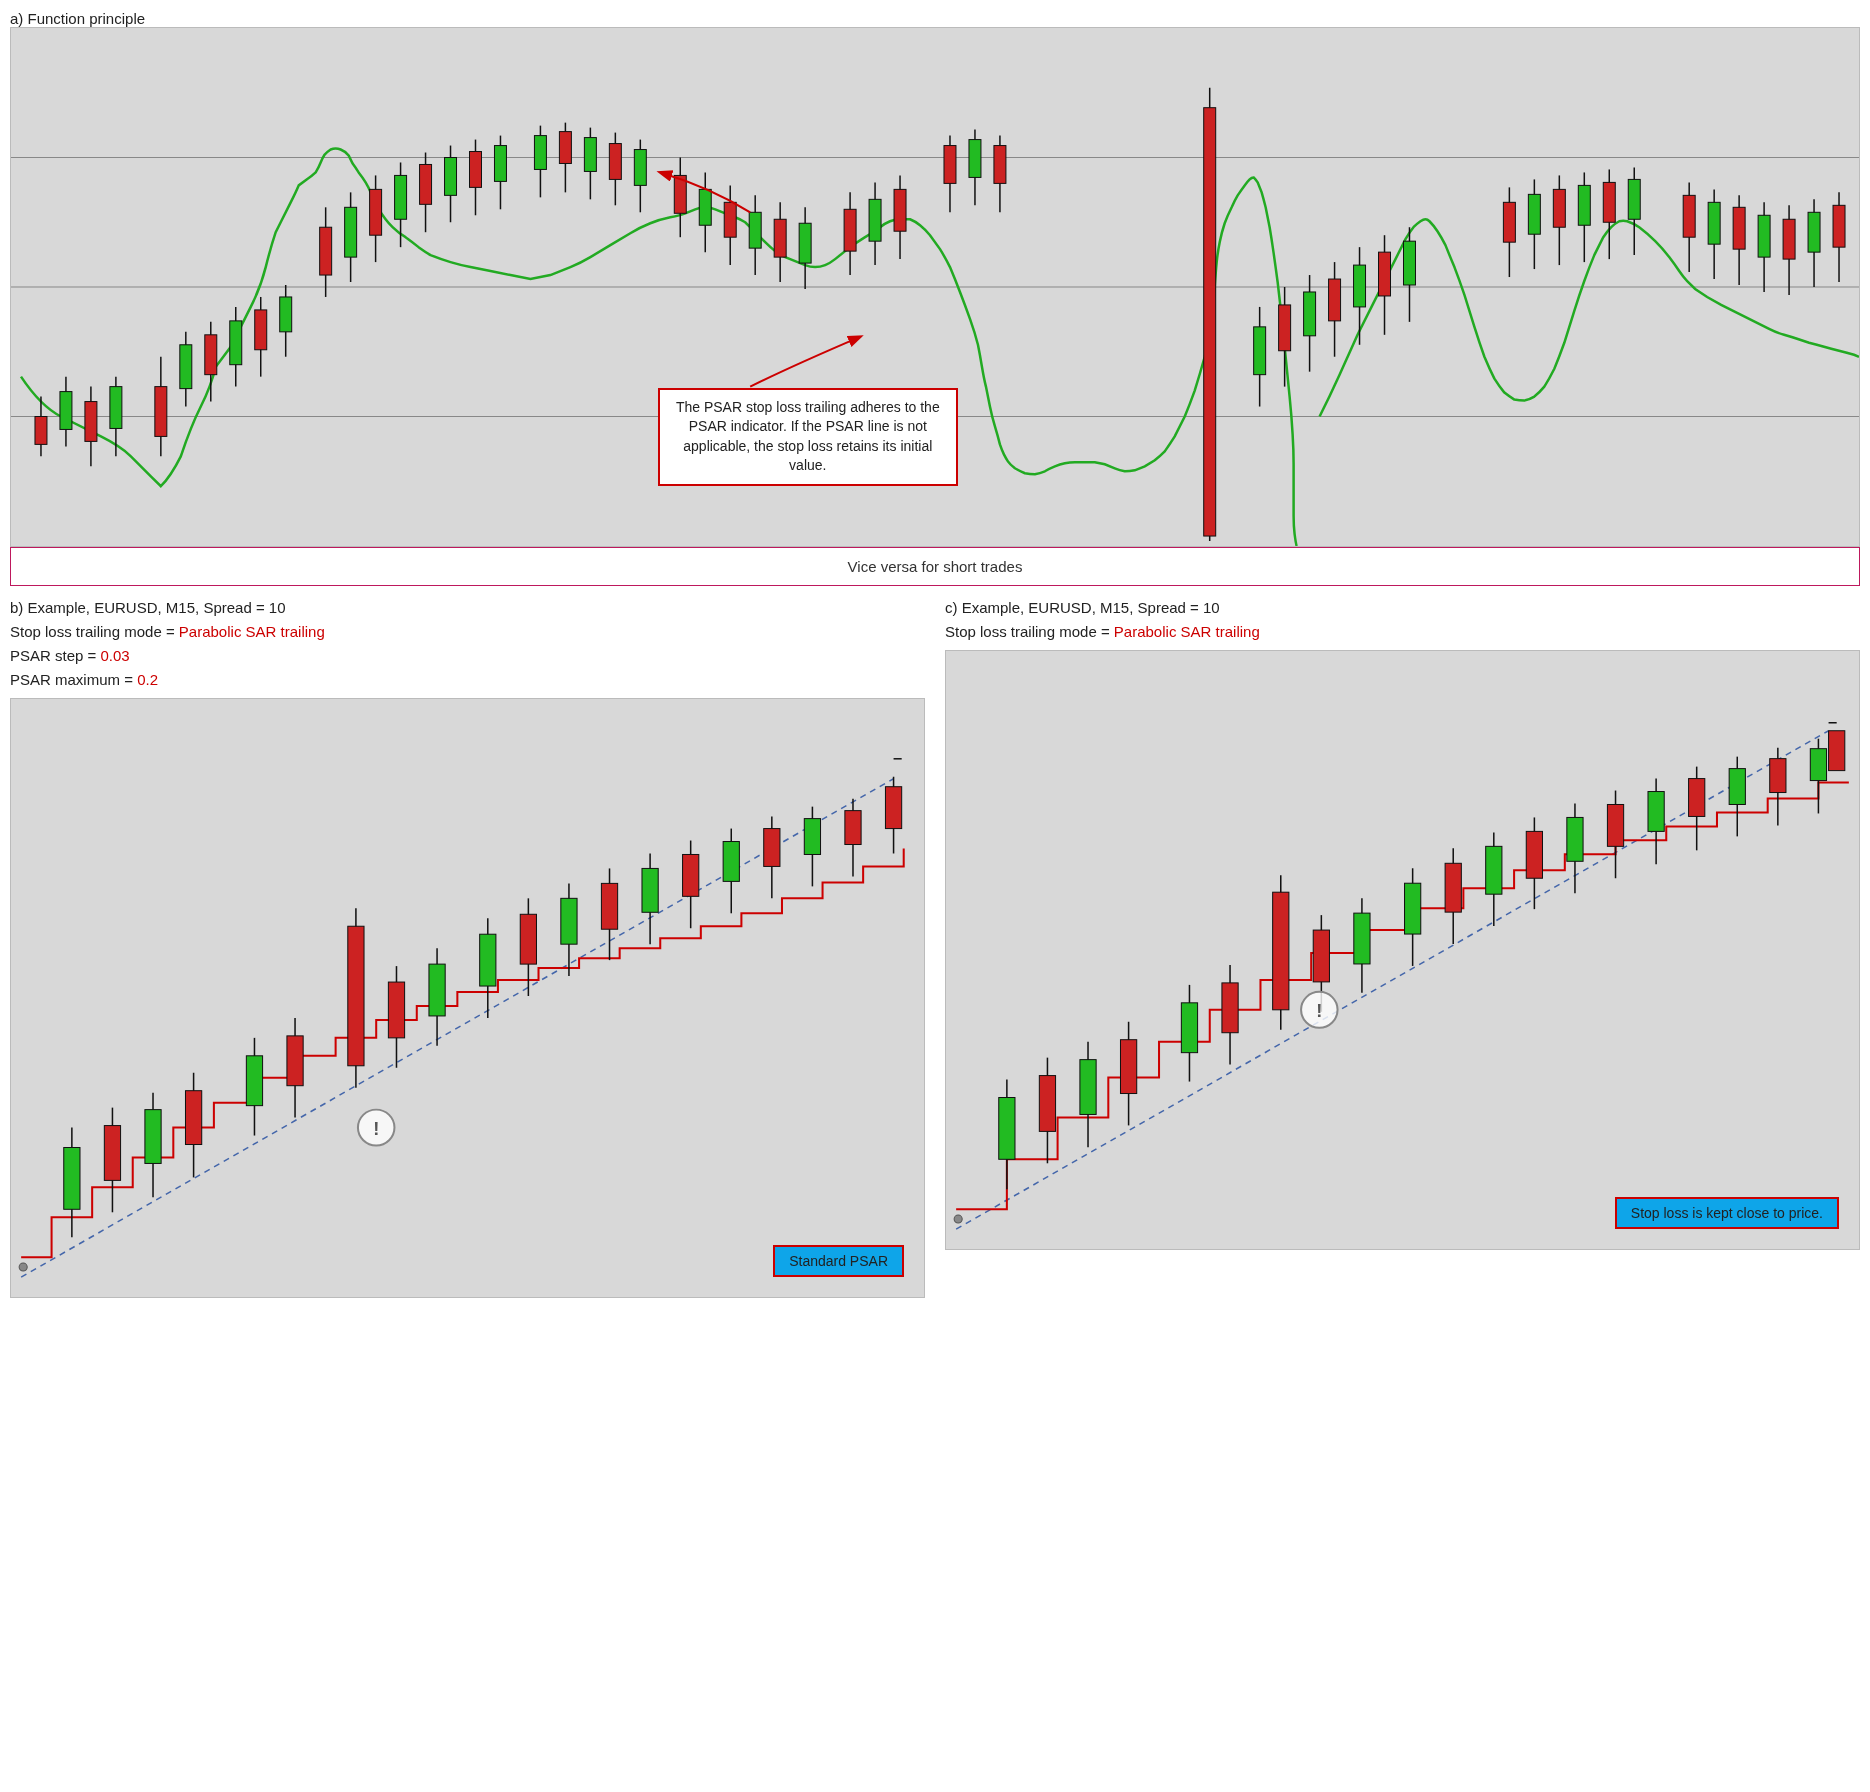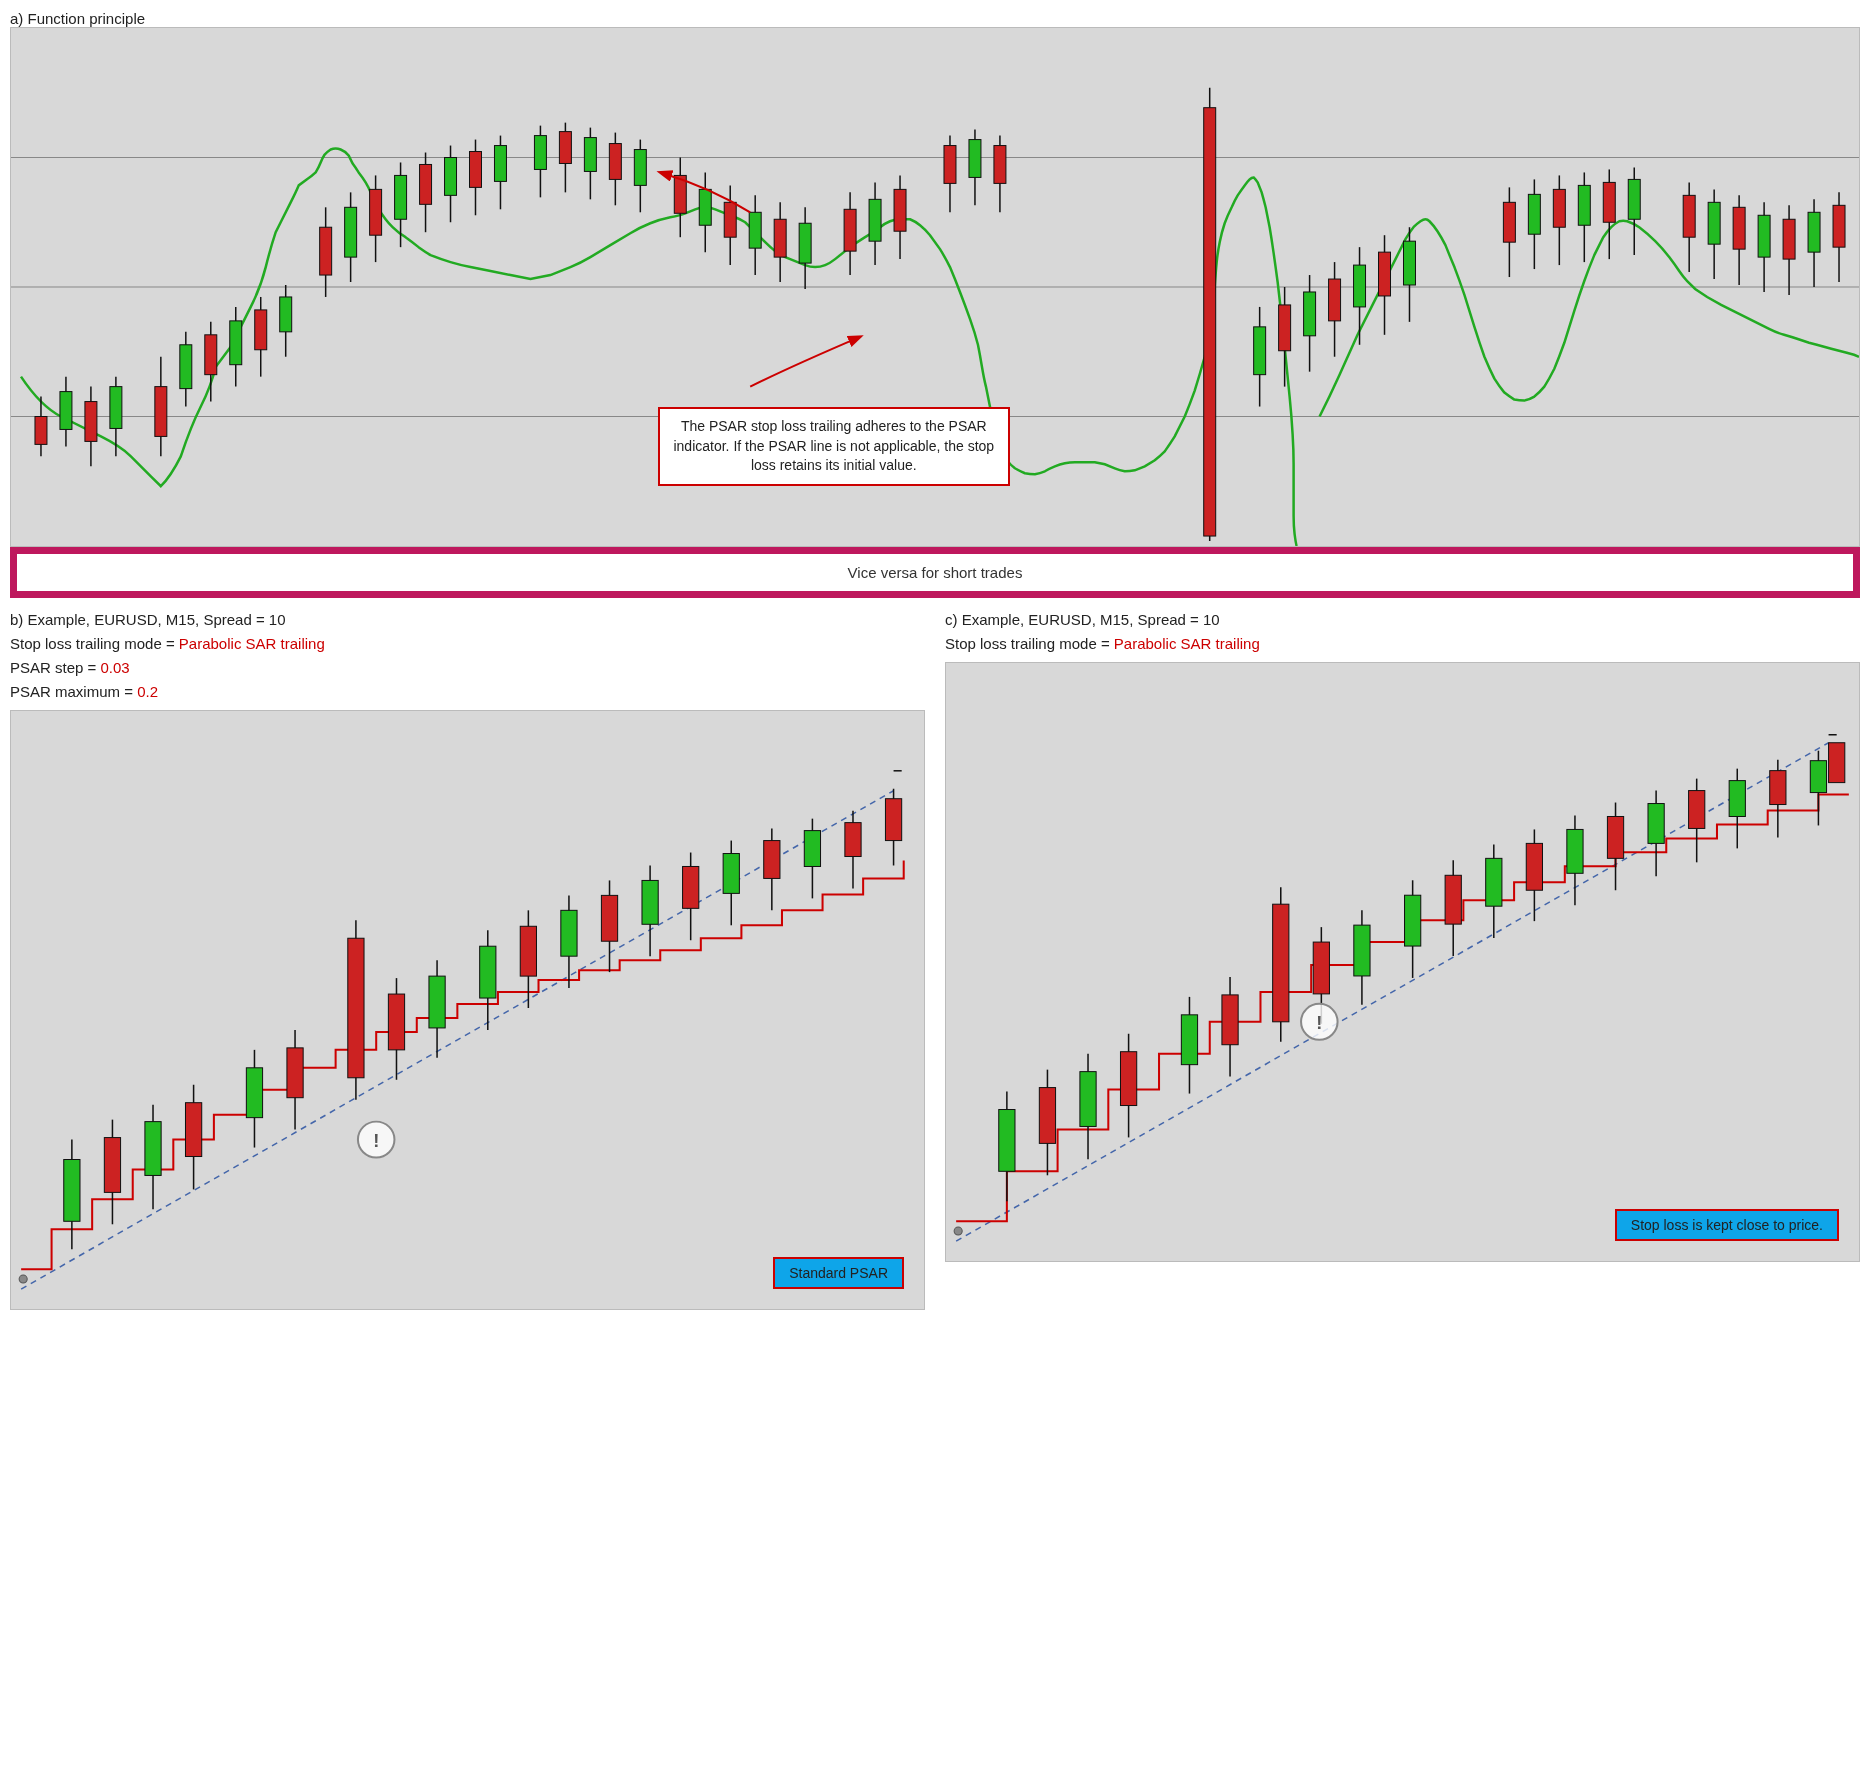--- a/index.html
+++ b/index.html
@@ -52,36 +52,36 @@
     .annotation-box-1 {
       top: 60px;
       left: 50%;
       transform: translateX(-50%);
       width: 390px;
       text-align: left;
     }
     .annotation-box-2 {
       bottom: 60px;
       left: 35%;
-      width: 352px;
+      width: 300px;
       text-align: center;
     }
 
     
     .chart-svg {
       position: absolute;
       top: 0; left: 0;
       width: 100%; height: 100%;
       pointer-events: none;
     }
 
     
     .vice-versa-bar {
       background: #fff;
-      border: 7px solid #be185d;
+      border: 1px solid #be185d;
       text-align: center;
       padding: 10px;
       font-size: 15px;
       color: #333;
       margin-bottom: 10px;
     }
 
     
     .section-bc {
       display: flex;

